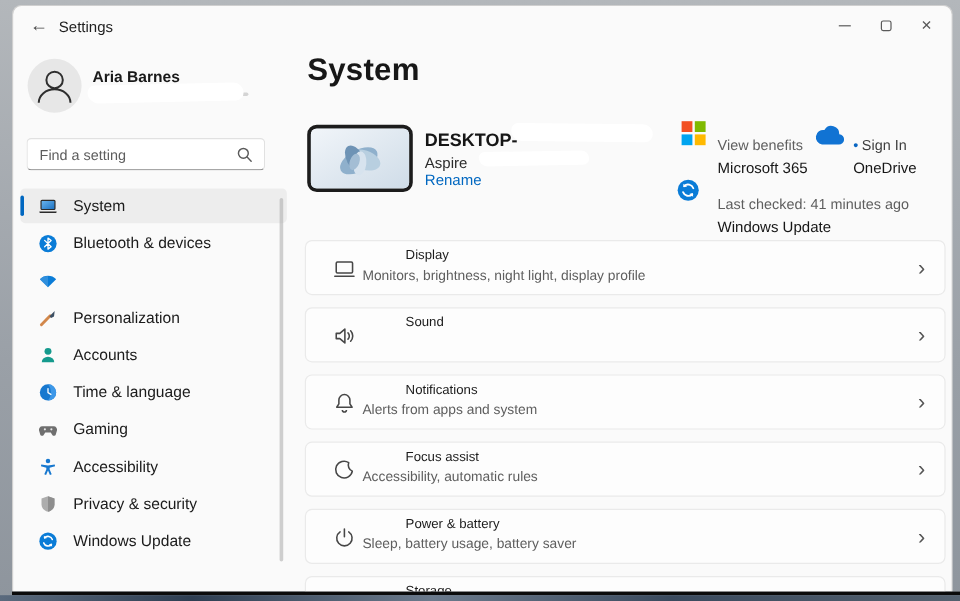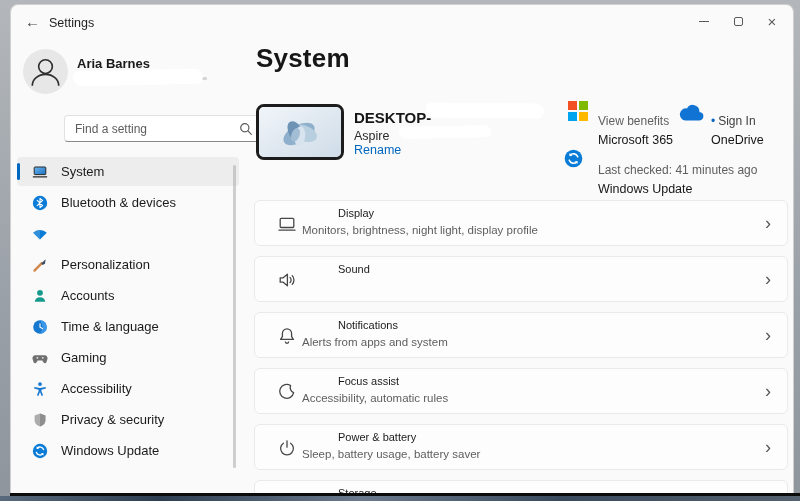--- a/index.html
+++ b/index.html
@@ -31,21 +31,21 @@
     background:#e7e7e7; display:flex; align-items:center; justify-content:center; }
   .user-name { position:absolute; left:66px; top:51px; font-size:13px; font-weight:700; color:#1a1a1a; }
   .email-remnant { position:absolute; left:64px; top:72px; width:132px; height:3px; background:#d4d4d4; border-radius:2px; }
   .scribble { position:absolute; background:#ffffff; border-radius:9px 13px 10px 14px; }
   .scribble.email { left:62px; top:65px; width:130px; height:15px; transform:rotate(-1.2deg); }
   .scribble.devname { left:415px; top:98px; width:118px; height:15px; transform:rotate(0.6deg); }
   .scribble.model { left:388px; top:121px; width:92px; height:12px; transform:rotate(-1deg); }
 
   .search-box { position:absolute; left:11px; top:110px; width:199px; height:27px;
     background:#ffffff; border:1px solid #e1e1e1; border-bottom:1px solid #8a8a8a; border-radius:4px;
-    display:flex; align-items:center;margin-left:42px; }
+    display:flex; align-items:center; }
   .search-box input { flex:1; border:none; outline:none; background:transparent;
     font-family:"Liberation Sans",sans-serif; font-size:12px; color:#1b1b1b; padding:0 4px 0 10px; }
   .search-box input::placeholder { color:#5d5d5d; }
   .search-icon { margin-right:9px; display:flex; }
 
   .nav { position:absolute; left:6px; top:152px; width:222px; }
   .nav-item { position:relative; height:29px; margin-bottom:2px; border-radius:4px;
     display:flex; align-items:center; cursor:default; }
   .nav-item.selected { background:#ededed; }
   .nav-accent { position:absolute; left:0; top:6px; width:3px; height:17px; border-radius:2px; background:#0067c0; }

